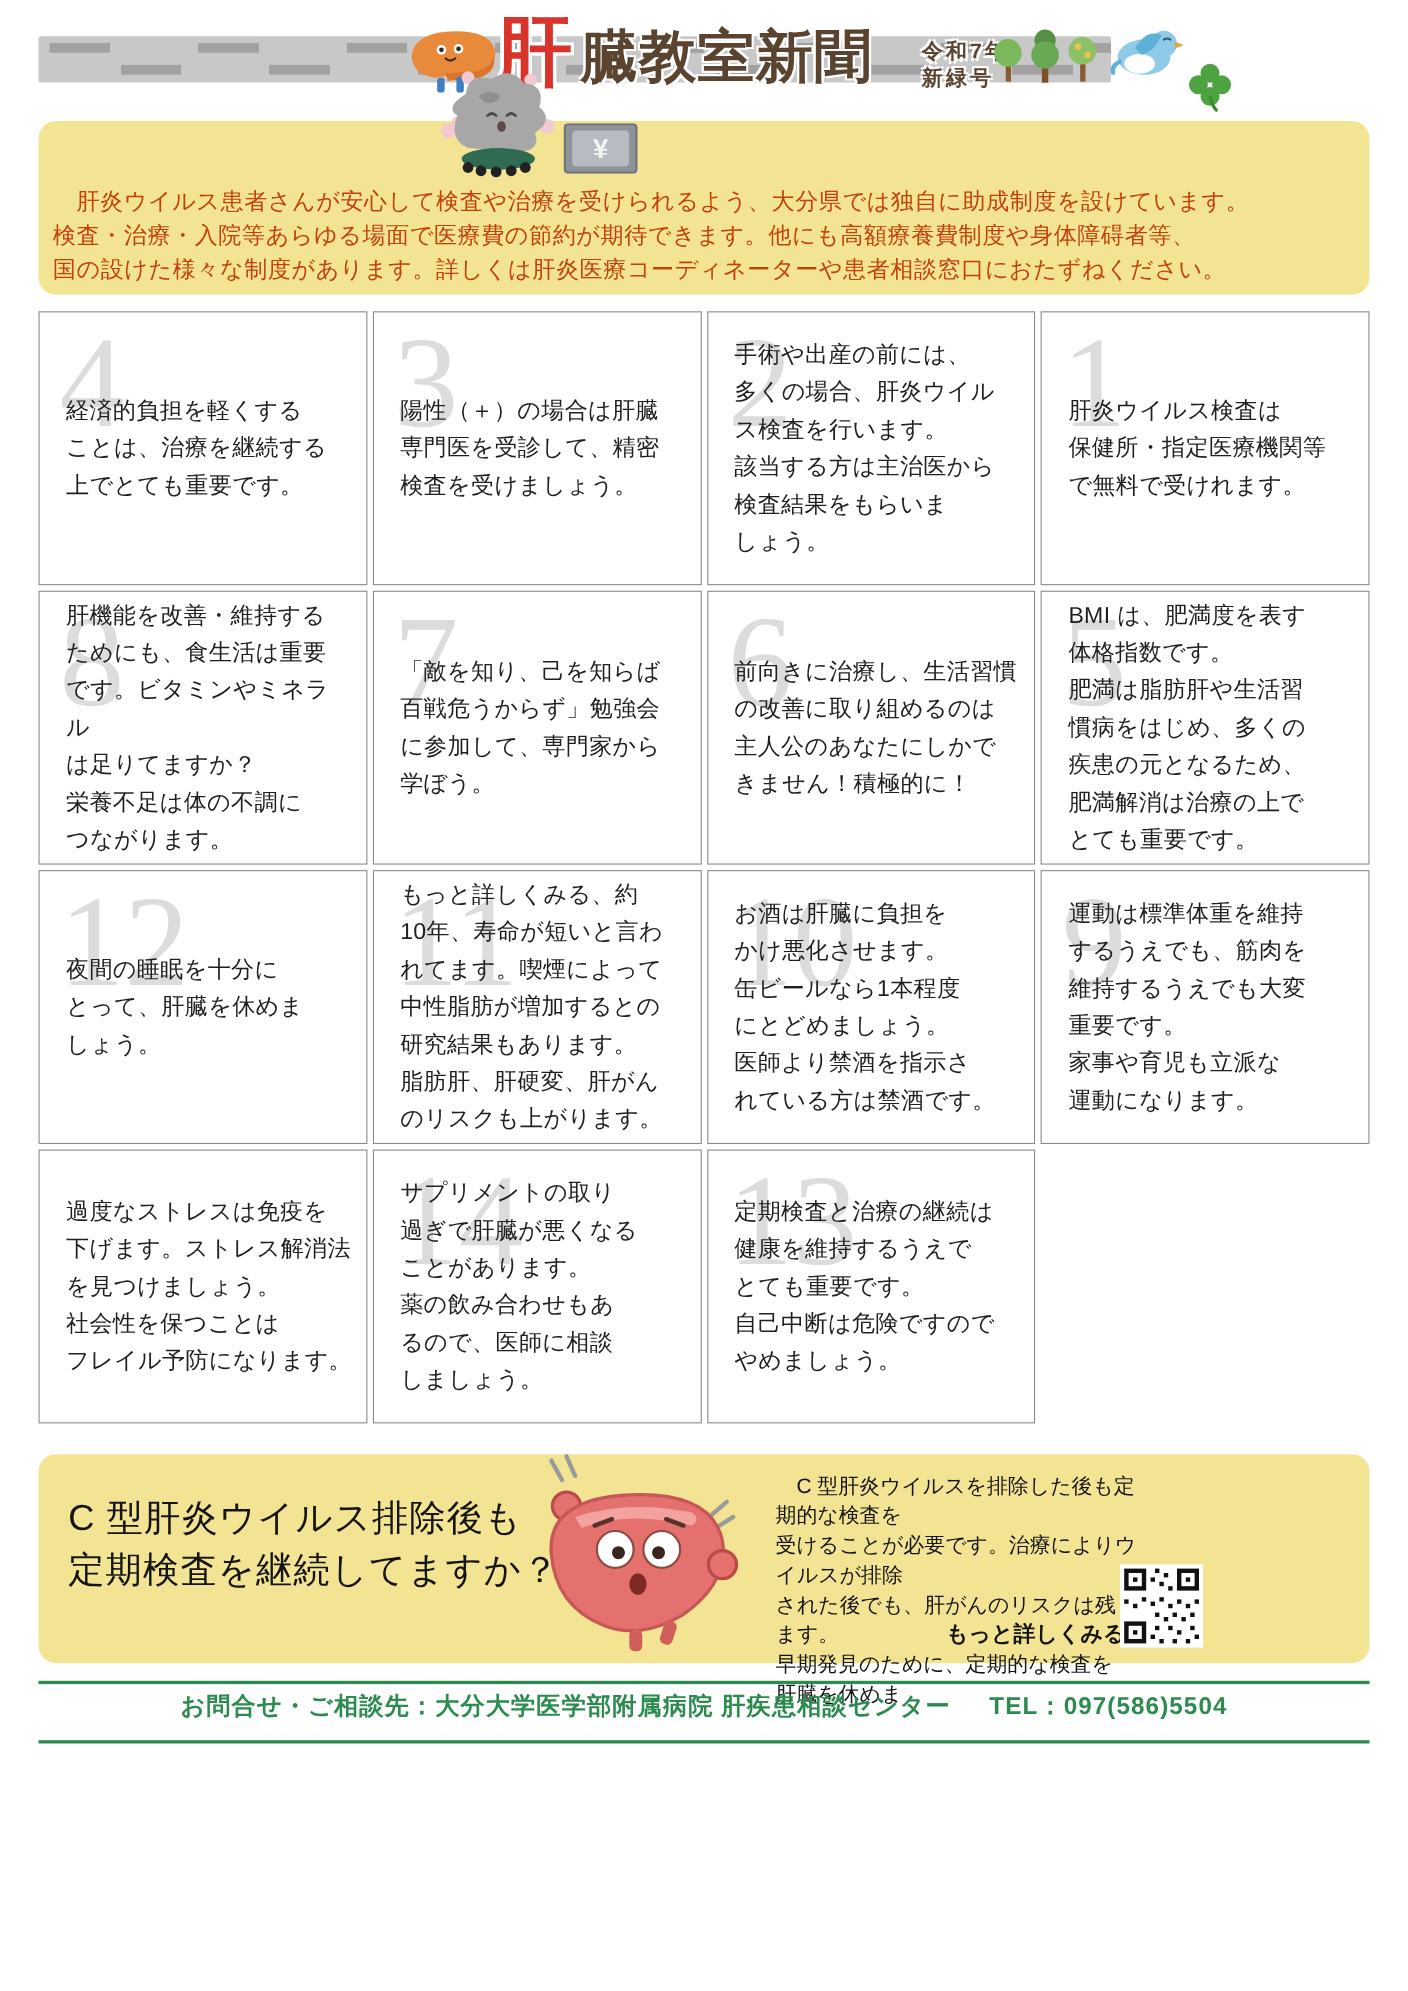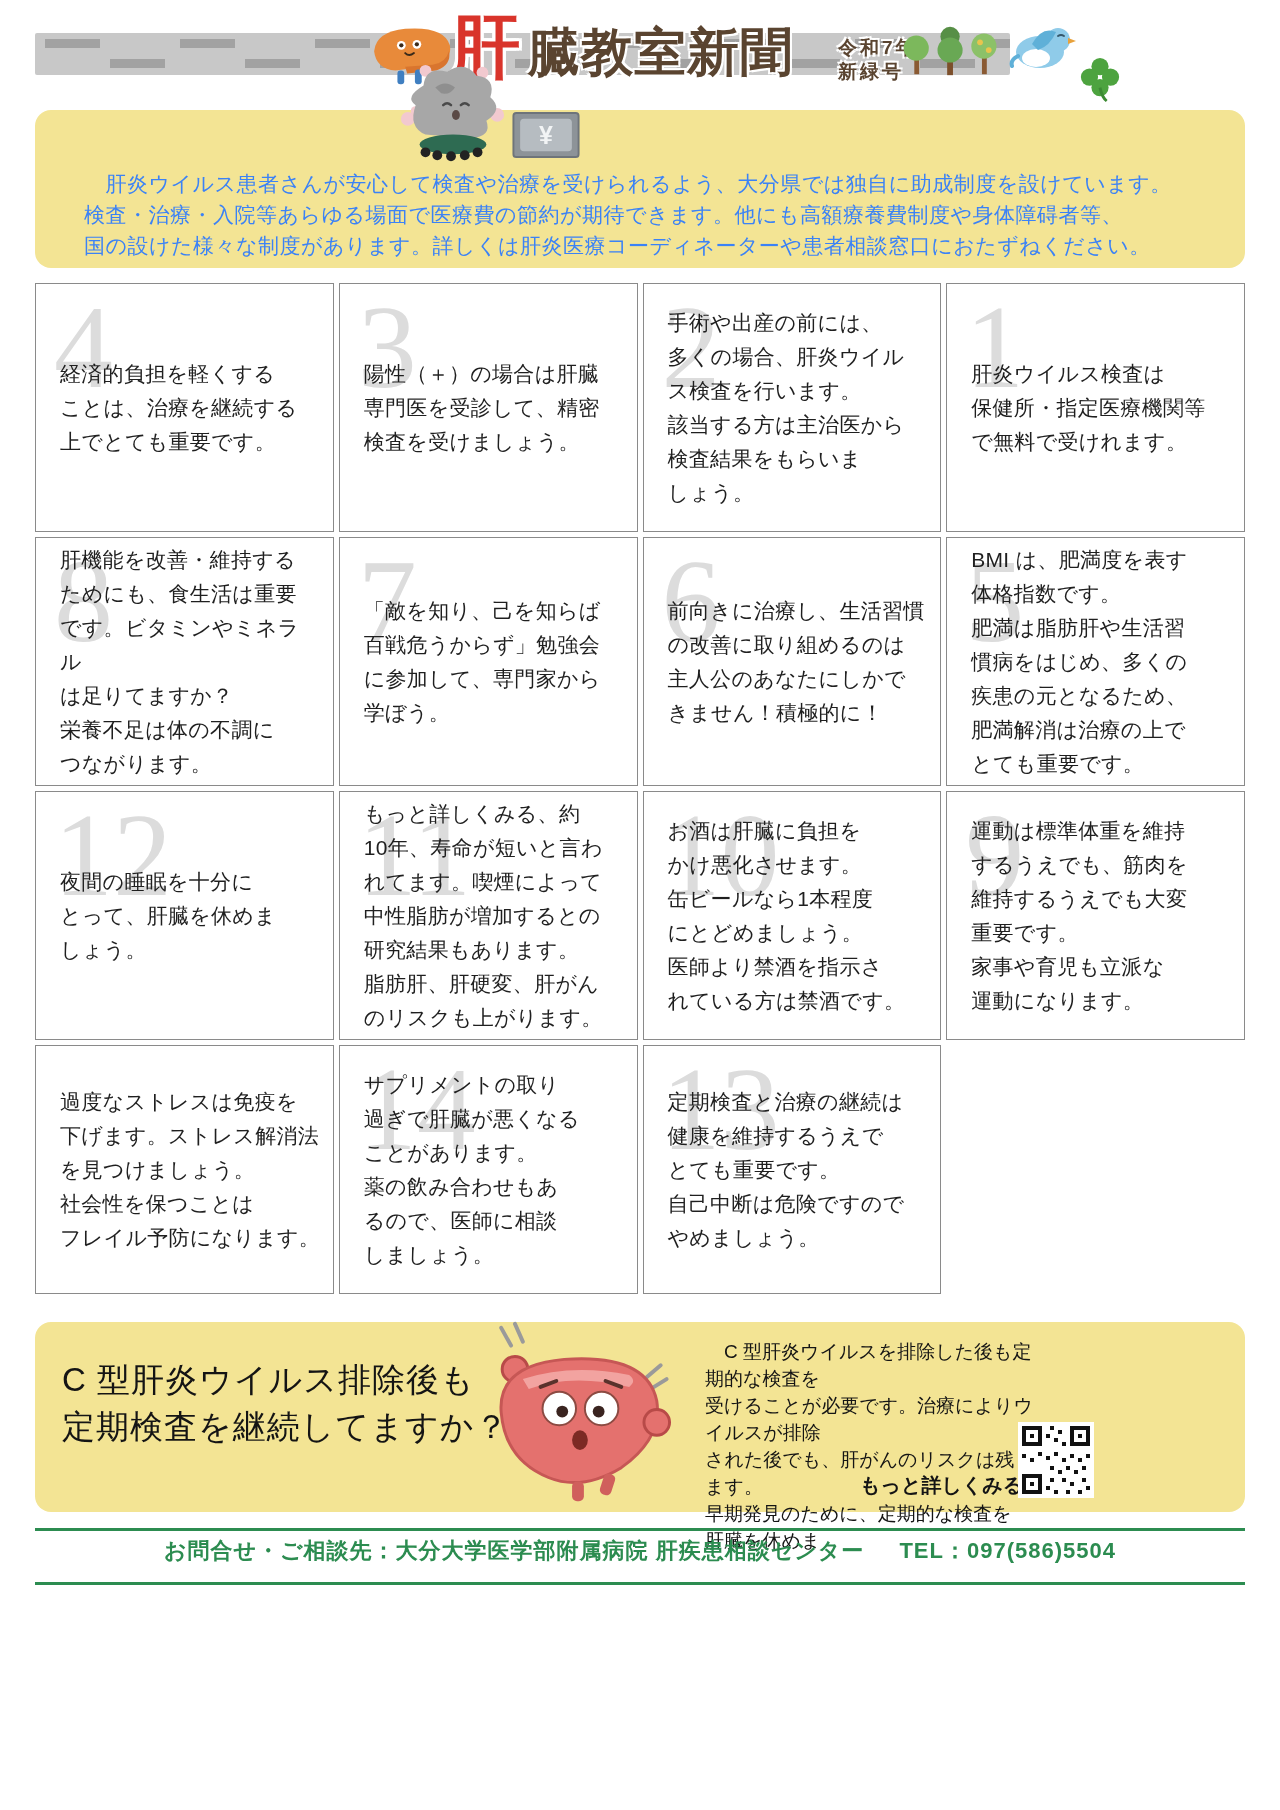--- a/index.html
+++ b/index.html
@@ -18,21 +18,21 @@
     text-shadow:-3px -3px 0 #fff,3px -3px 0 #fff,-3px 3px 0 #fff,3px 3px 0 #fff,0 -3px 0 #fff,0 3px 0 #fff,-3px 0 0 #fff,3px 0 0 #fff;}
   .masthead-rest{left:528px;top:26px;font-size:52px;font-weight:bold;color:#5a4430;line-height:1;letter-spacing:1px;
     text-shadow:-2px -2px 0 #fff,2px -2px 0 #fff,-2px 2px 0 #fff,2px 2px 0 #fff;}
   .issue{left:838px;top:36px;font-size:19px;font-weight:bold;color:#5a4430;line-height:24px;letter-spacing:3px;
     text-shadow:-2px -2px 0 #fff,2px -2px 0 #fff,-2px 2px 0 #fff,2px 2px 0 #fff;}
 
   
   .ybox{background:#f3e494;border-radius:16px;}
   .box1{left:35px;top:110px;width:1210px;height:158px;}
   .box1-title{left:48px;top:118px;font-size:33px;font-weight:bold;color:#141414;letter-spacing:2px;}
-  .box1-text{left:48px;top:168px;width:1160px;font-size:21px;line-height:31px;color:#3b82f6;letter-spacing:0.5px;margin-left:36px;}
+  .box1-text{left:48px;top:168px;width:1160px;font-size:21px;line-height:31px;color:#c2410c;letter-spacing:0.5px;}
 
   
   .grid{left:35px;top:283px;width:1210px;display:grid;grid-template-columns:repeat(4,1fr);
         grid-auto-rows:249px;gap:5px;}
   .card{position:relative;background:#fff;border:1.5px solid #8a8a8a;display:flex;align-items:center;overflow:hidden;}
   .card-num{position:absolute;top:2px;left:18px;font-family:"Liberation Serif","DejaVu Serif",serif;
         font-size:118px;line-height:1.05;color:#dcdcdc;z-index:0;}
   .card-text{position:relative;z-index:1;padding:8px 12px 8px 24px;font-size:21px;line-height:34px;color:#1f1f1f;letter-spacing:0.3px;}
 
   

